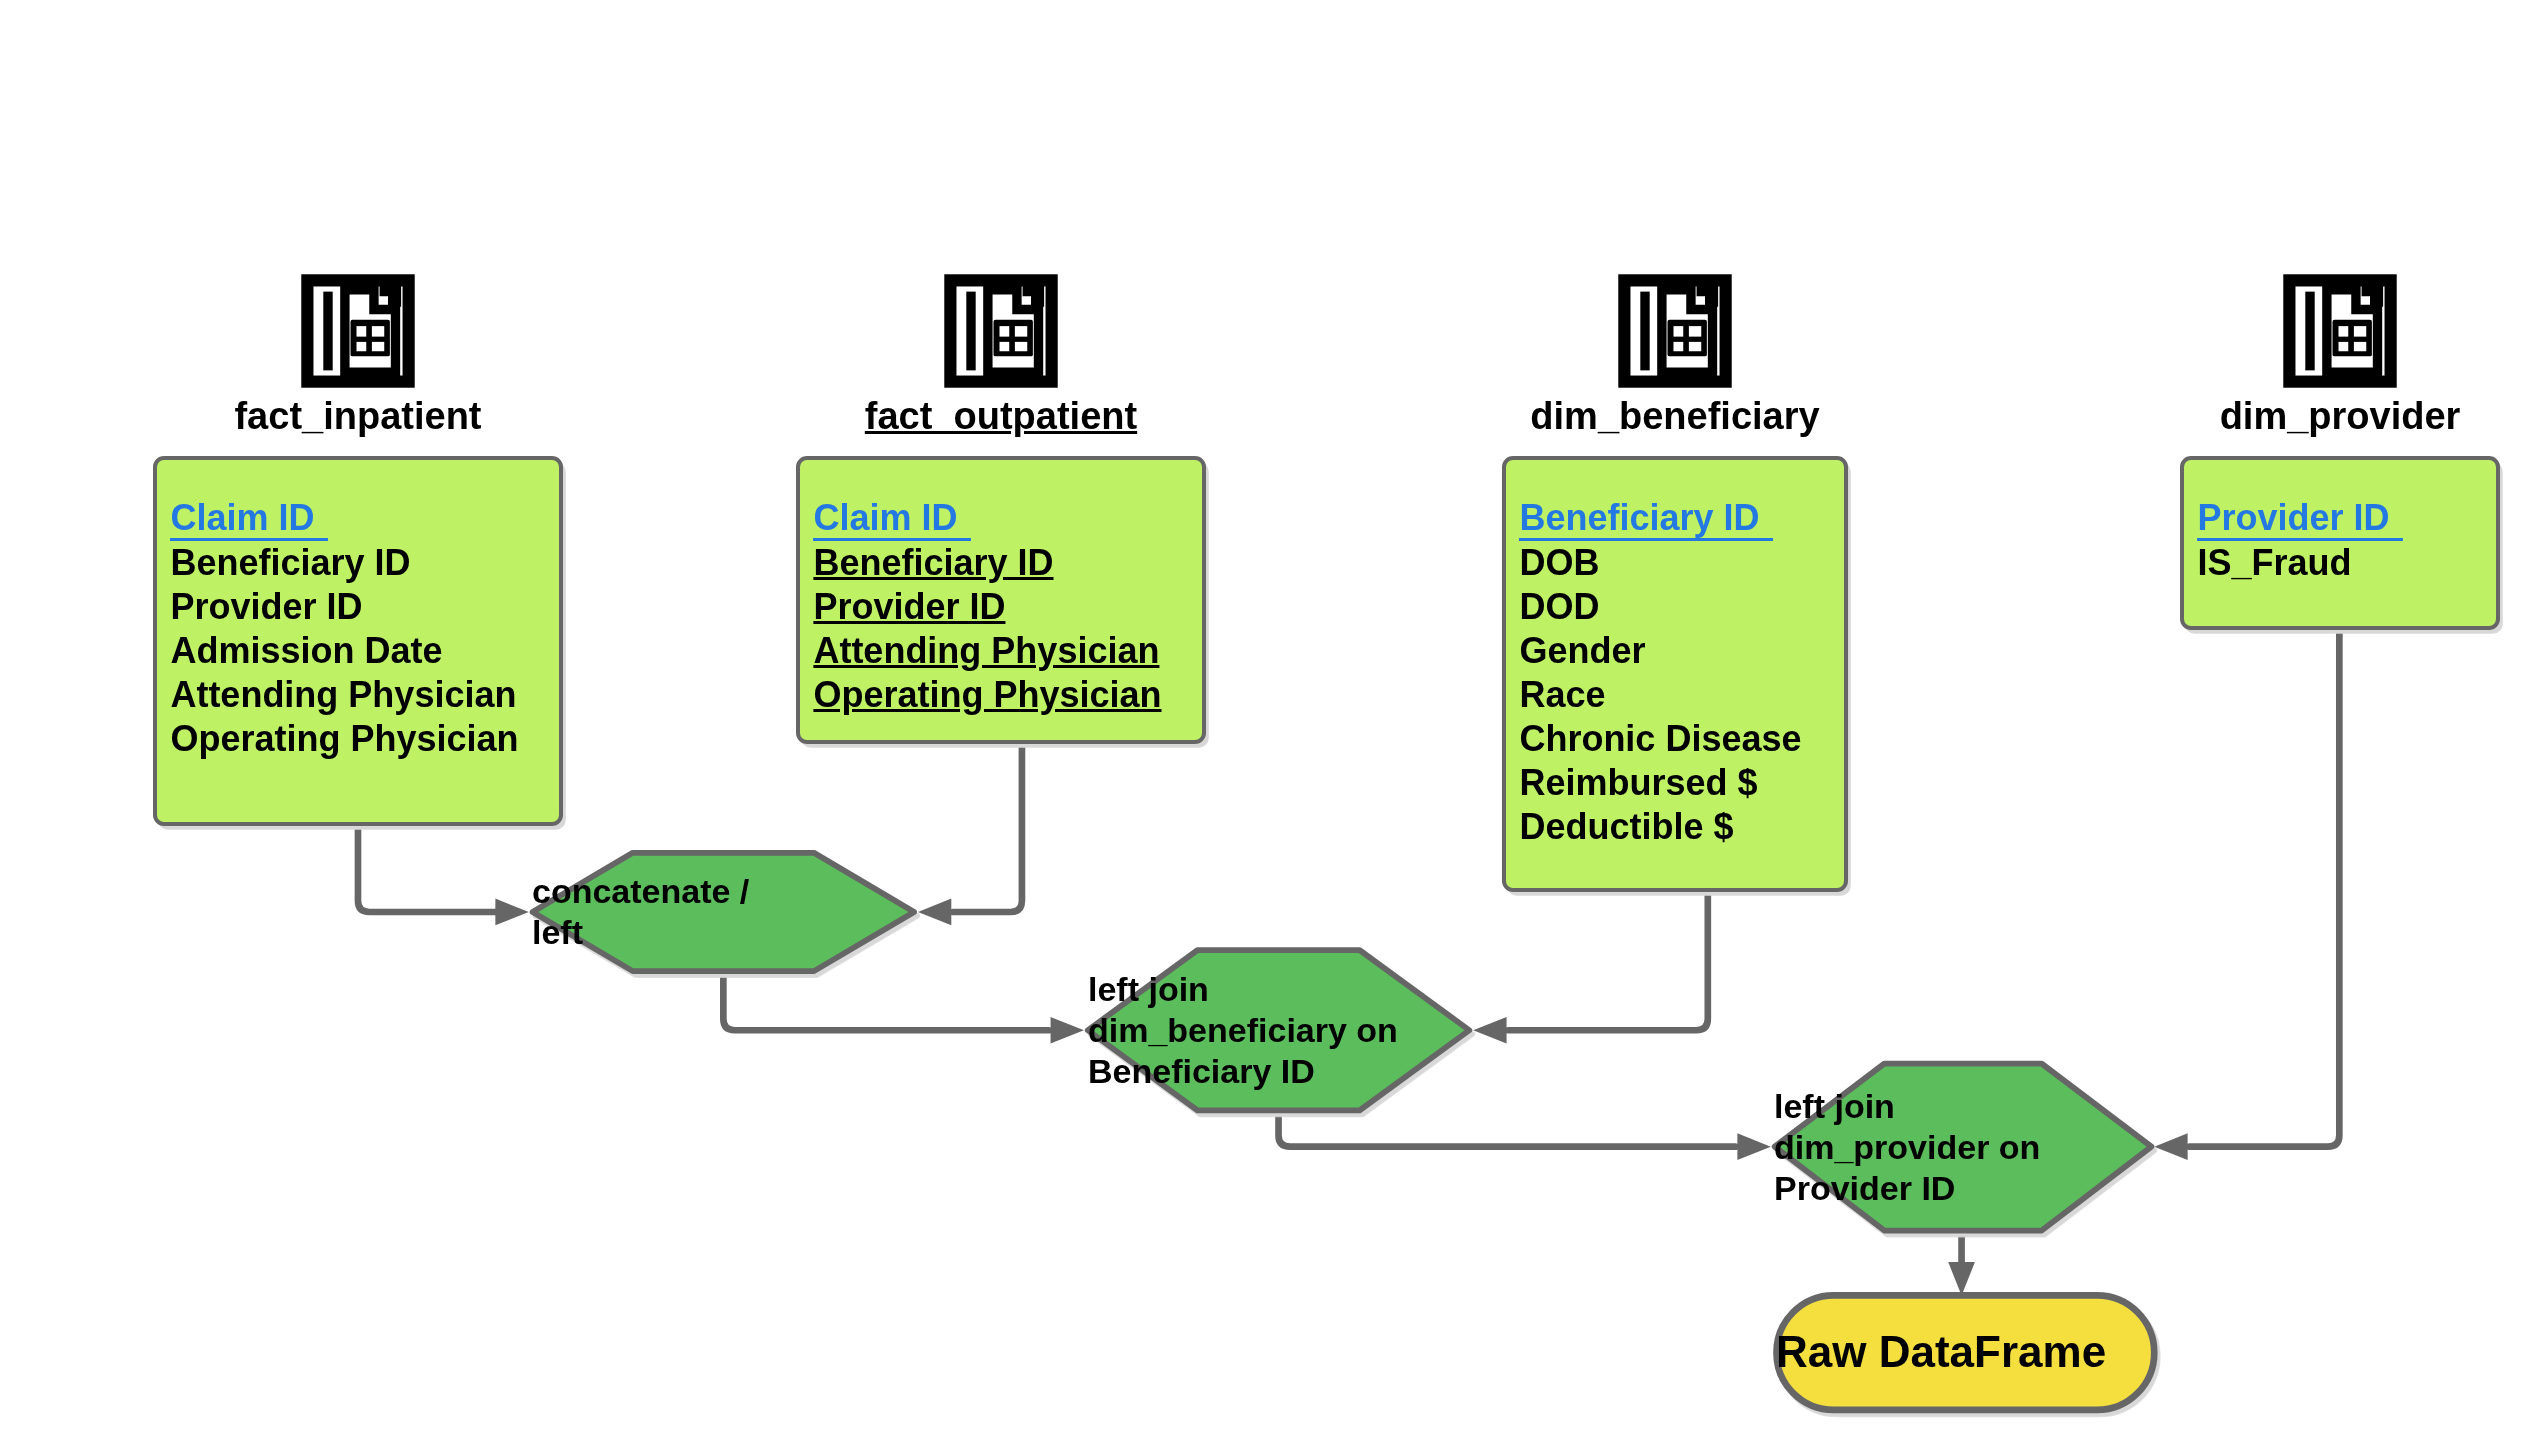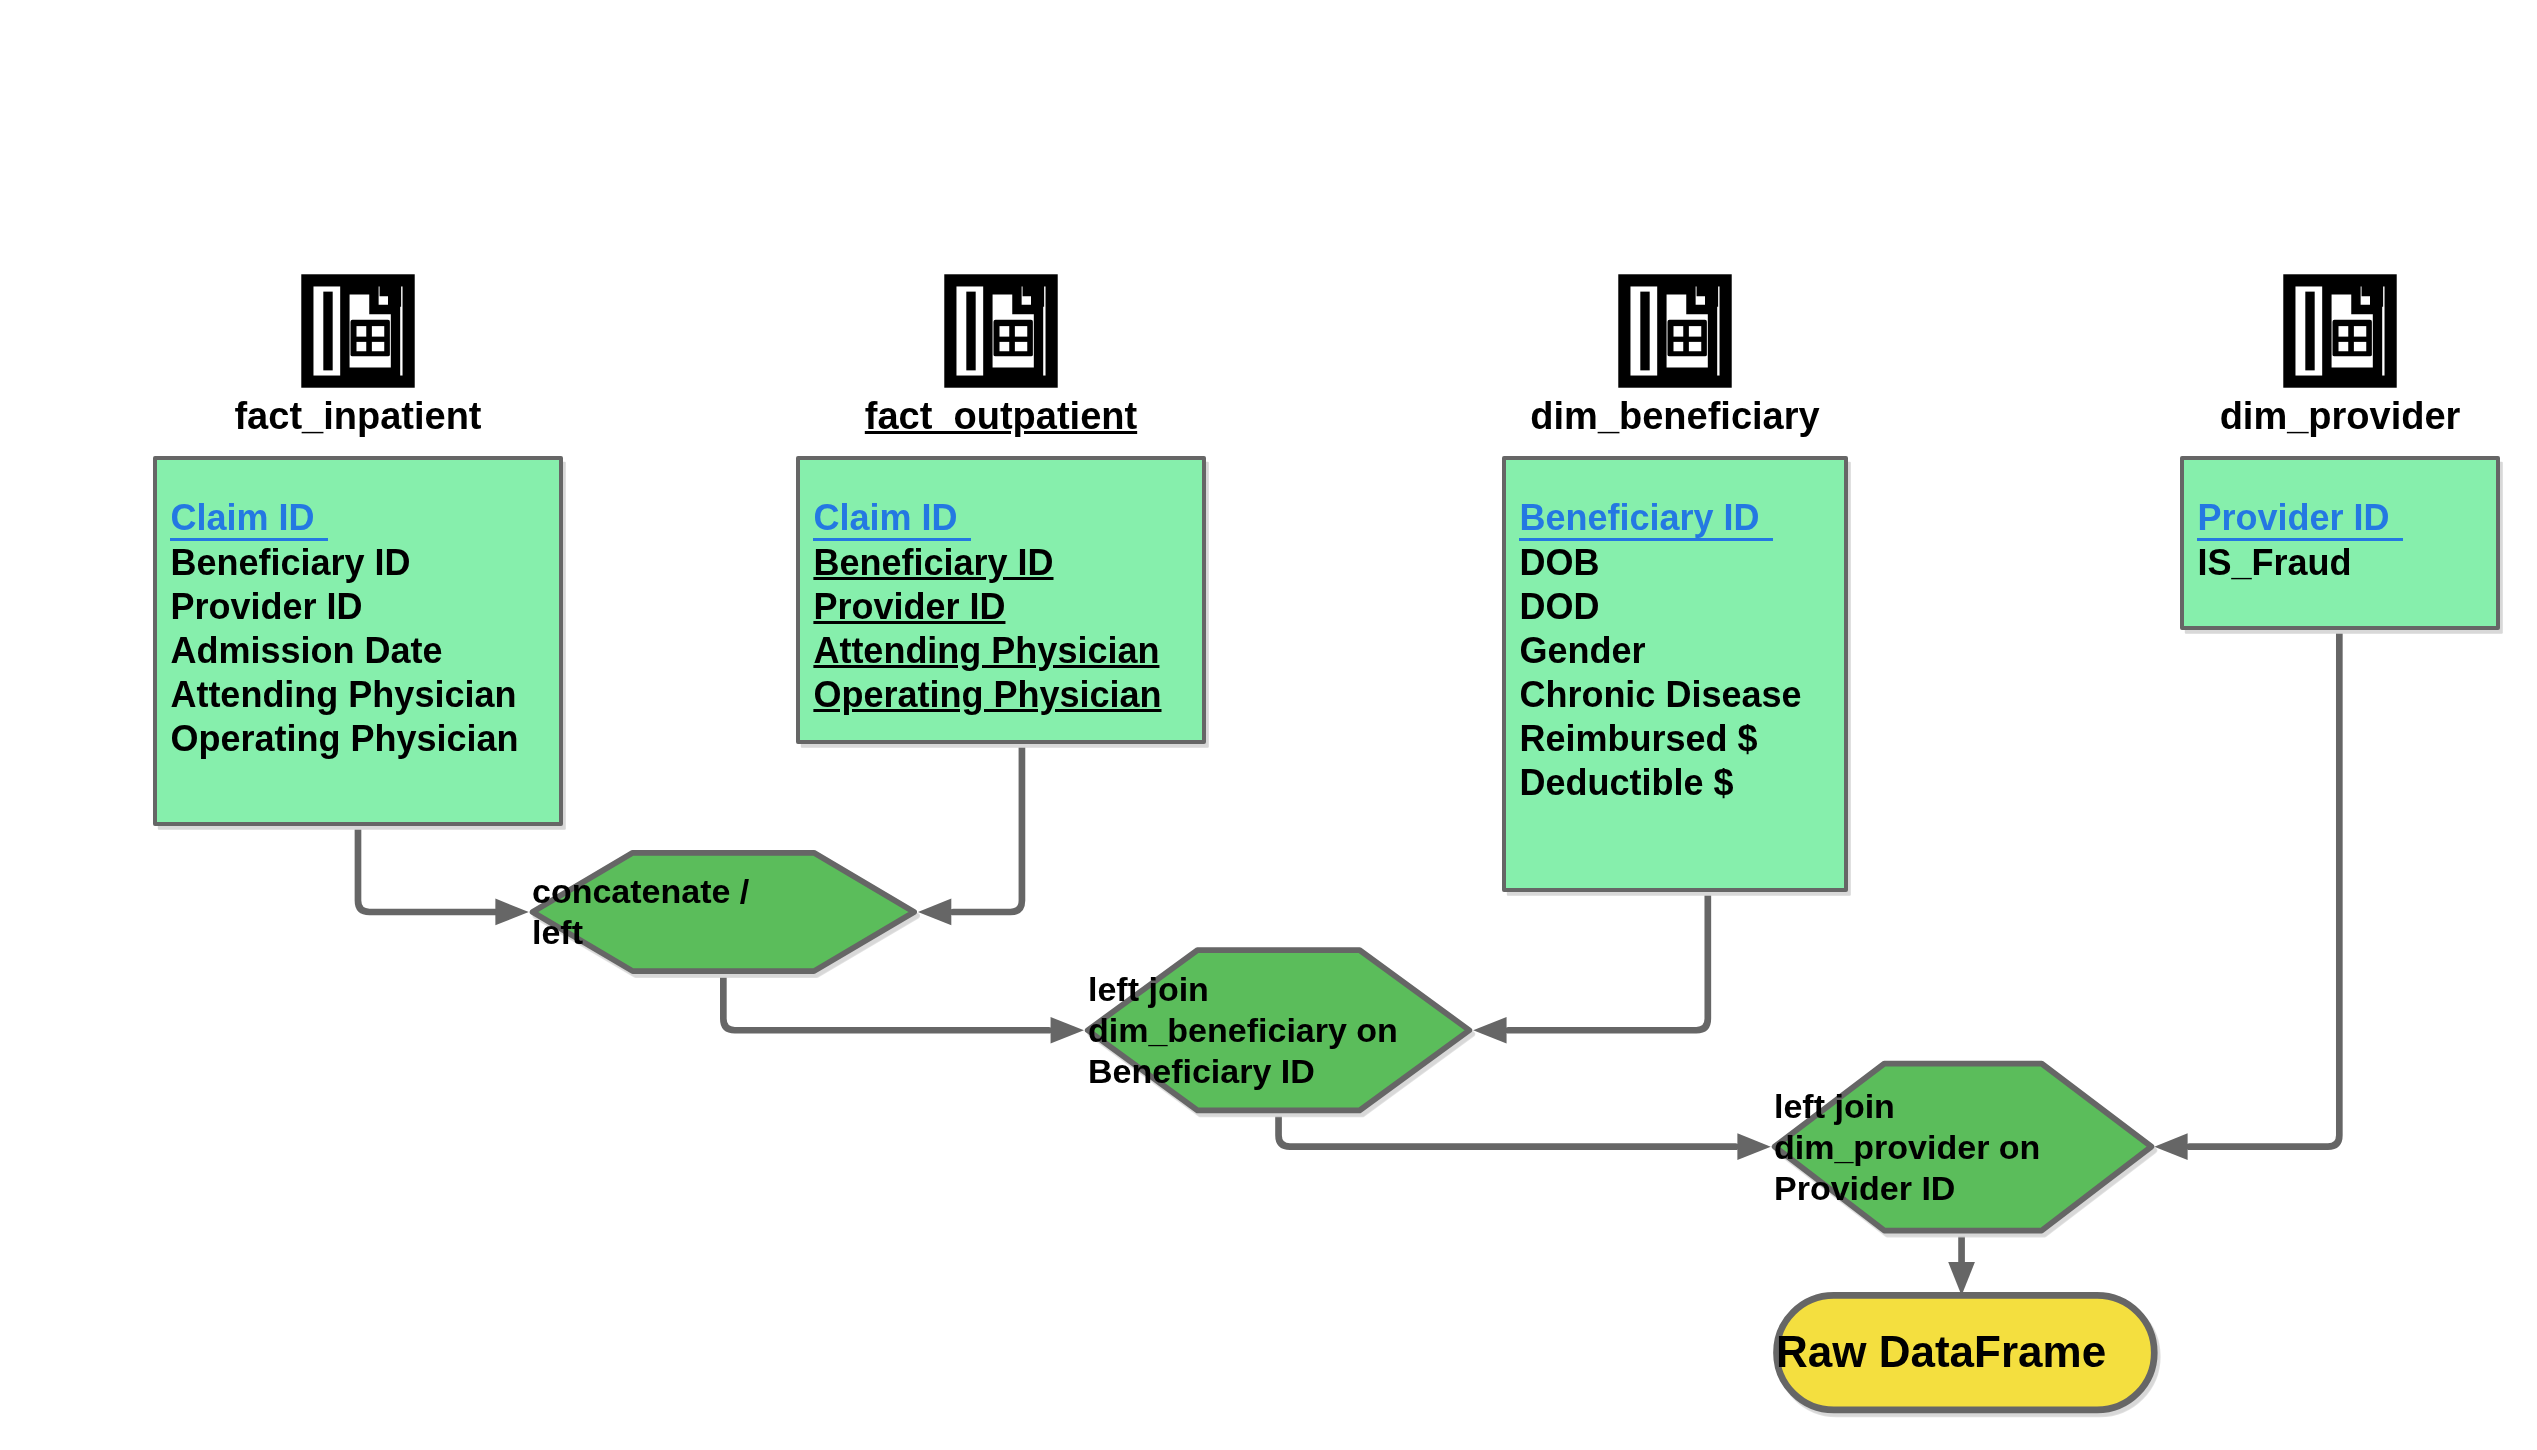--- a/index.html
+++ b/index.html
@@ -20,21 +20,21 @@
   .pill { fill:#f4df3f; stroke:#666666; stroke-width:7;
           filter: drop-shadow(3px 4px 0px #d8d8d8); }
 
   
   .table-node { position:absolute; top:271px; display:flex; flex-direction:column; align-items:center; }
   .icon-wrap { width:120px; height:120px; }
   .icon-wrap svg { width:120px; height:120px; display:block; }
   .table-label { font-size:38px; font-weight:bold; color:#000; line-height:46px; margin-top:1.9px; white-space:nowrap; }
   .field-box {
     margin-top:17px; box-sizing:border-box; width:100%;
-    background:#86efac; border:4.8px solid #666666; border-radius:2px;
+    background:#bef264; border:4.8px solid #666666; border-radius:11px;
     padding:36px 13.4px 0 13.4px;
     box-shadow: 3.8px 4.8px 0 -1px #d8d8d8;
   }
   .field { font-size:36px; font-weight:bold; color:#000; line-height:44px; white-space:nowrap; }
   .field.key { color:#2478e2; }
   .field.key .u { border-bottom:3.8px solid #2478e2; padding-right:13.4px; padding-bottom:1px; display:inline-block; line-height:38px; }
 
   
   .shape-label { position:absolute; display:flex; flex-direction:column; align-items:flex-start; justify-content:center;
                  text-align:center; font-weight:bold; color:#000; pointer-events:none; }
@@ -131,20 +131,21 @@
           <use href="#sheet-icon"></use>
         </svg>
     </div>
     <div class="table-label">dim_beneficiary</div>
     <div class="field-box" style="height:436px;">
 
     <div class="field key"><span class="u">Beneficiary ID</span></div>
         <div class="field">DOB</div>
         <div class="field">DOD</div>
         <div class="field">Gender</div>
+        <div class="field">Race</div>
         <div class="field">Chronic Disease</div>
         <div class="field">Reimbursed $</div>
         <div class="field">Deductible $</div>
       </div>
   </div>
 
   <div class="table-node" style="left:2180px; width:320px;">
     <div class="icon-wrap">
       <svg viewBox="0 0 64 64">
           <use href="#sheet-icon"></use>

